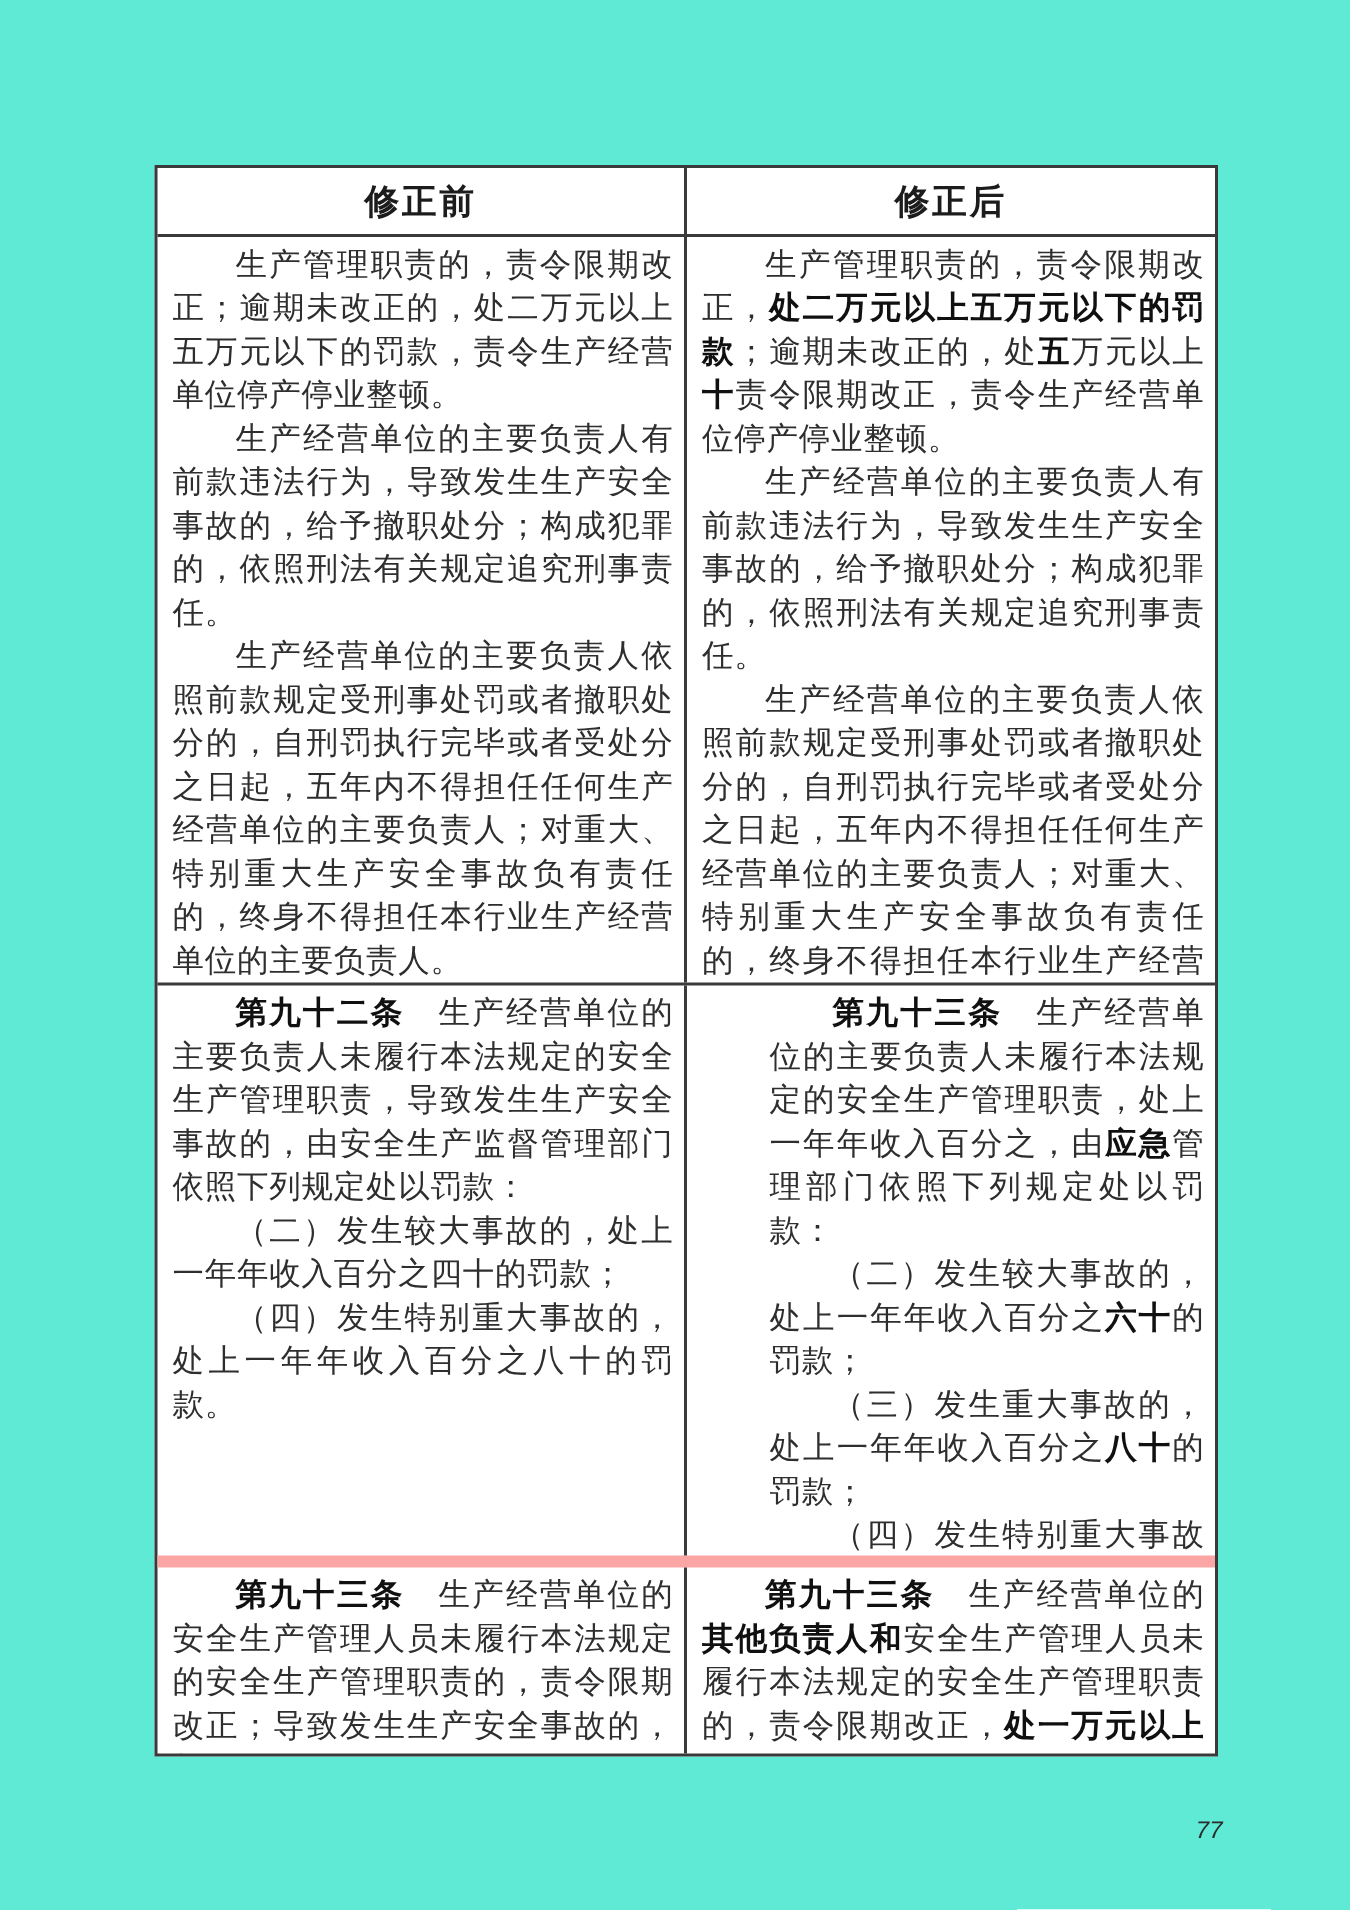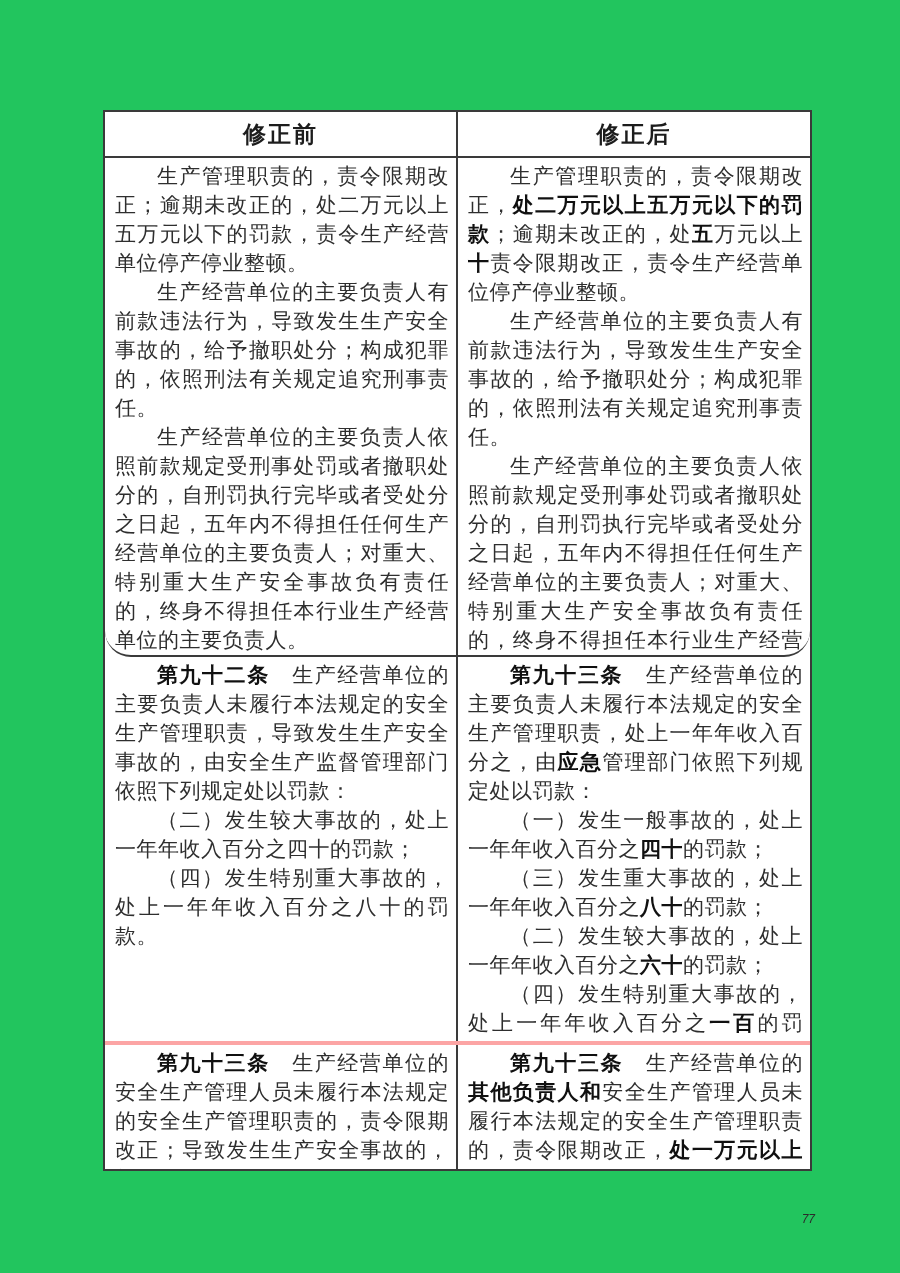--- a/index.html
+++ b/index.html
@@ -4,21 +4,21 @@
 <style>
   html, body {
     margin: 0;
     padding: 0;
     background: #ffffff;
   }
   .page {
     position: relative;
     width: 900px;
     height: 1273px;
-    background: #22c55e;
+    background: #5eead4;
     font-family: "Liberation Serif", serif;
     color: #2b2b2b;
     overflow: hidden;
   }
   .doc-table {
     position: absolute;
     left: 103px;
     top: 110px;
     width: 709px;
     box-sizing: border-box;
@@ -43,22 +43,22 @@
     box-sizing: border-box;
   }
   .th.first {
     border-right: 2px solid #3a3a3a;
   }
   .trow {
     display: grid;
     grid-template-columns: 353px 1fr;
     box-sizing: border-box;
   }
-  .row1 { height: 499px; border-bottom: 2px solid #3a3a3a; border-radius: 26px; }
-  .row2 { height: 388px; border-bottom: 4px solid #fca5a5; }
+  .row1 { height: 499px; border-bottom: 2px solid #3a3a3a; }
+  .row2 { height: 388px; border-bottom: 8px solid #fca5a5; gap: 45px; }
   .row3 { height: 124px; }
   .td {
     box-sizing: border-box;
     padding: 4px 7px 0 10px;
     overflow: hidden;
   }
   .td.first {
     border-right: 2px solid #3a3a3a;
   }
   .para {
@@ -73,21 +73,21 @@
   .para .bold {
     font-weight: bold;
     color: #101010;
   }
   .page-number {
     position: absolute;
     right: 85px;
     top: 1212px;
     font-family: "Liberation Sans", sans-serif;
     font-style: italic;
-    font-size: 12px;
+    font-size: 16px;
     color: #2b2b2b;
   }
 </style>
 </head>
 <body>
 
 <div class="page">
 
   <div class="doc-table">
 
@@ -110,23 +110,22 @@
     </div>
 
     <div class="trow row2">
       <div class="td first">
           <p class="para"><span class="bold">第九十二条　</span><span>生产经营单位的主要负责人未履行本法规定的安全生产管理职责，导致发生生产安全事故的，由安全生产监督管理部门依照下列规定处以罚款：</span></p>
           <p class="para"><span>（二）发生较大事故的，处上一年年收入百分之四十的罚款；</span></p>
           <p class="para"><span>（四）发生特别重大事故的，处上一年年收入百分之八十的罚款。</span></p>
         </div>
       <div class="td">
           <p class="para"><span class="bold">第九十三条　</span><span>生产经营单位的主要负责人未履行本法规定的安全生产管理职责，处上一年年收入百分之，由</span><span class="bold">应急</span><span>管理部门依照下列规定处以罚款：</span></p>
-          <p class="para"><span>（一）发生一般事故的，处上一年年收入百分之</span><span class="bold">四十</span><span>的罚款；</span></p>
+          <p class="para"><span>（二）发生较大事故的，处上一年年收入百分之</span><span class="bold">六十</span><span>的罚款；</span></p>
           <p class="para"><span>（三）发生重大事故的，处上一年年收入百分之</span><span class="bold">八十</span><span>的罚款；</span></p>
-          <p class="para"><span>（二）发生较大事故的，处上一年年收入百分之</span><span class="bold">六十</span><span>的罚款；</span></p>
           <p class="para"><span>（四）发生特别重大事故的，处上一年年收入百分之</span><span class="bold">一百</span><span>的罚款。</span></p>
         </div>
     </div>
 
     <div class="trow row3">
       <div class="td first">
           <p class="para"><span class="bold">第九十三条　</span><span>生产经营单位的安全生产管理人员未履行本法规定的安全生产管理职责的，责令限期改正；导致发生生产安全事故的，暂</span></p>
         </div>
       <div class="td">
           <p class="para"><span class="bold">第九十三条　</span><span>生产经营单位的</span><span class="bold">其他负责人和</span><span>安全生产管理人员未履行本法规定的安全生产管理职责的，责令限期改正，</span><span class="bold">处一万元以上三</span></p>

